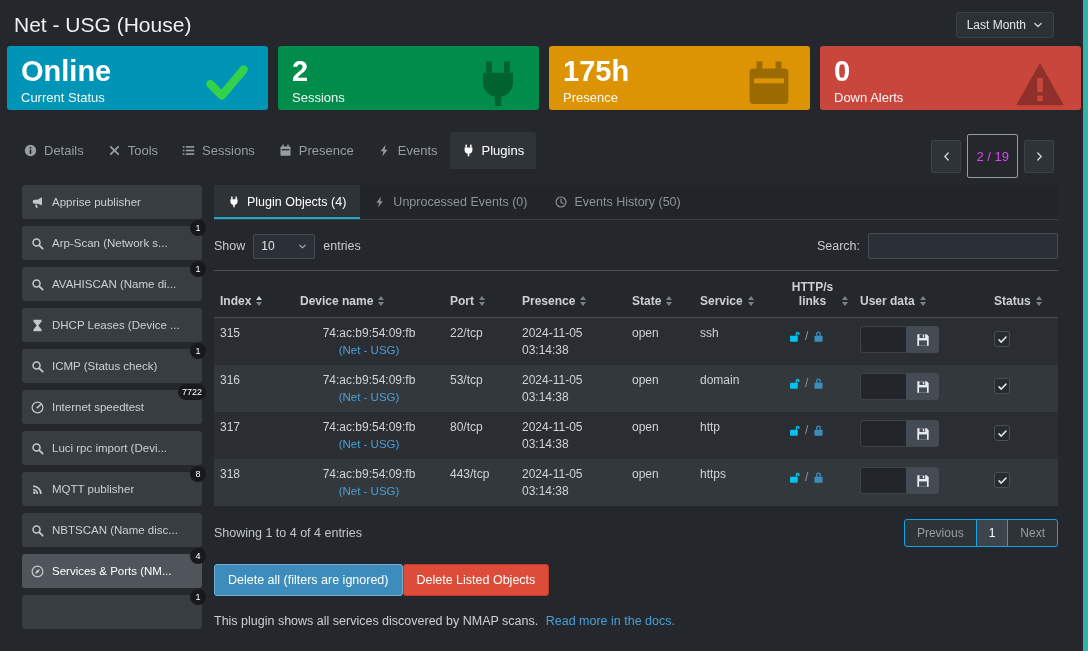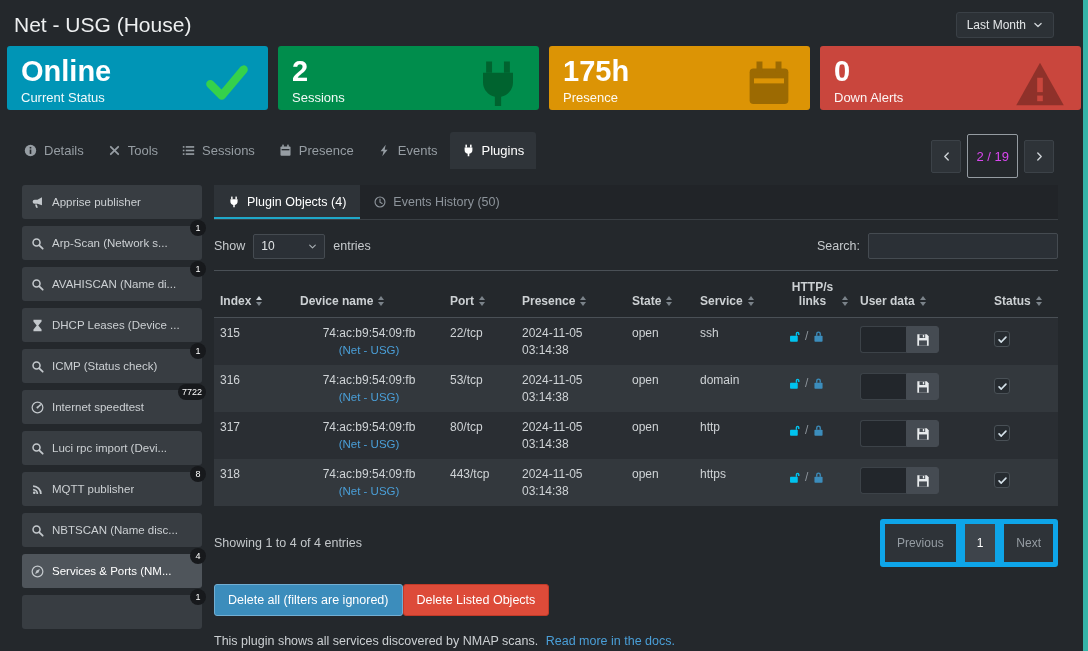--- a/index.html
+++ b/index.html
@@ -45,21 +45,21 @@
 .badge{position:absolute;top:-6px;right:-4px;background:#17191c;color:#fff;font-size:9px;line-height:16px;min-width:16px;height:16px;border-radius:9px;text-align:center;padding:0 4px}
 
 .main{flex:1;min-width:0}
 .subtabs{display:flex;background:#212428;border-bottom:1px solid #3a3f44}
 .subtab{display:flex;align-items:center;gap:7px;font-size:12.5px;color:#8d949b;padding:10px 14px;cursor:pointer}
 .subtab .t-icon{width:12px;height:12px}
 .subtab.active{background:#2e3338;color:#fff;border-bottom:2px solid #1fa8c9;padding-bottom:8px}
 
 .controls{display:flex;justify-content:space-between;align-items:center;padding:13px 0 11px}
 .ctrl-left,.ctrl-right{display:flex;align-items:center;gap:8px;font-size:12.5px;color:#c6cacd}
-.select{display:flex;align-items:center;justify-content:space-between;gap:8px;width:72px;height:25px;background:#2b3036;border:1px solid #454b51;border-radius:2px;padding:0 7px;font-size:12px;color:#e2e5e7;cursor:pointer}
+.select{display:flex;align-items:center;justify-content:space-between;gap:8px;width:62px;height:25px;background:#2b3036;border:1px solid #454b51;border-radius:2px;padding:0 7px;font-size:12px;color:#e2e5e7;cursor:pointer}
 .select .chev{width:9px;height:9px;color:#aab0b5}
 .search-input{width:190px;height:26px;background:#2b3036;border:1px solid #454b51;border-radius:2px;color:#e2e5e7;padding:0 8px;font-size:12px;outline:none;font-family:"Liberation Sans",sans-serif}
 
 table{width:100%;border-collapse:collapse;table-layout:fixed;font-size:12px}
 th{text-align:center;color:#ccd0d3;font-weight:700;padding:9px 6px;border-top:1px solid #4a5056;border-bottom:1px solid #4a5056;vertical-align:bottom}
 td{padding:8px 6px;vertical-align:top;color:#cfd3d6}
 tbody tr:nth-child(odd){background:#2a2e33}
 tbody tr:nth-child(even){background:#33383d}
 .th-flex{display:flex;align-items:flex-end;gap:5px}
 .sort{display:inline-flex;flex-direction:column;gap:2px;padding-bottom:2px}
@@ -78,21 +78,21 @@
 .ud-group{display:flex}
 .ud-input{width:46px;height:27px;background:#22262b;border:1px solid #3c4248;border-right:none;border-radius:3px 0 0 3px;color:#e2e5e7;padding:0 5px;font-size:12px;outline:none;font-family:"Liberation Sans",sans-serif}
 .ud-save{width:33px;height:27px;background:#454b52;--icon-hole:#454b52;border:1px solid #454b52;border-radius:0 3px 3px 0;display:flex;align-items:center;justify-content:center;color:#e8ebed;cursor:pointer}
 .f-icon{width:14px;height:14px;display:inline-block}
 .checkbox{width:16px;height:16px;background:#262b30;border:1px solid #495056;border-radius:3px;display:flex;align-items:center;justify-content:center;color:#d5e2ea;cursor:pointer;margin-top:5px}
 .c-icon{width:11px;height:11px;display:inline-block}
 
 .table-footer{display:flex;justify-content:space-between;align-items:center;margin-top:13px}
 .summary{font-size:12.5px;color:#c3c7ca}
 .pg{display:flex}
-.pg-btn{padding:12px 12px;background:#2e3338;border:5px solid #0ea5e9;color:#969da3;font-size:12px;cursor:pointer}
+.pg-btn{padding:6px 12px;background:#2e3338;border:1px solid #0ea5e9;color:#969da3;font-size:12px;cursor:pointer}
 .pg-btn:first-child{border-radius:3px 0 0 3px}
 .pg-btn:last-child{border-radius:0 3px 3px 0;margin-left:-1px}
 .pg-btn.current{background:#3e444b;color:#fff;margin-left:-1px}
 
 .actions{display:flex;gap:0;margin-top:17px}
 .btn{font-size:12.5px;padding:8px 13px;border-radius:3px;color:#fff;cursor:pointer;font-family:"Liberation Sans",sans-serif}
 .btn-primary{background:#3c8dbc;border:1px solid #72aed3}
 .btn-danger{background:#dd4b39;border:1px solid #c23a28}
 .plugin-note{margin-top:18px;font-size:12.5px;color:#ccd0d3}
 .doc-link{color:#4a9fd8;cursor:pointer;margin-left:4px}
@@ -351,20 +351,28 @@
     <div class="subtabs">
       <div class="subtab active">
         <span class="t-icon" data-icon="plug">
             <svg viewBox="0 0 16 16" fill="currentColor">
               <rect x="4.2" y="0.8" width="1.9" height="3.6"></rect>
               <rect x="9.9" y="0.8" width="1.9" height="3.6"></rect>
               <path d="M3.2 4.4h9.6v3a4.8 4.8 0 0 1-3.8 4.7V15H7v-2.9A4.8 4.8 0 0 1 3.2 7.4z"></path>
             </svg>
           </span>
         <span>Plugin Objects (4)</span>
+      </div>
+      <div class="subtab">
+        <span class="t-icon" data-icon="bolt">
+            <svg viewBox="0 0 16 16" fill="currentColor">
+              <path d="M9.5 0.8 3.2 9h3.6l-1.5 6.2L11.8 7H8.2z"></path>
+            </svg>
+          </span>
+        <span>Unprocessed Events (0)</span>
       </div>
       <div class="subtab">
         <span class="t-icon" data-icon="clock">
             <svg viewBox="0 0 16 16">
               <circle cx="8" cy="8" r="6.6" fill="none" stroke="currentColor" stroke-width="1.5"></circle>
               <path d="M8 4.2v4l2.8 1.7" fill="none" stroke="currentColor" stroke-width="1.5" stroke-linecap="round"></path>
             </svg>
           </span>
         <span>Events History (50)</span>
       </div>

